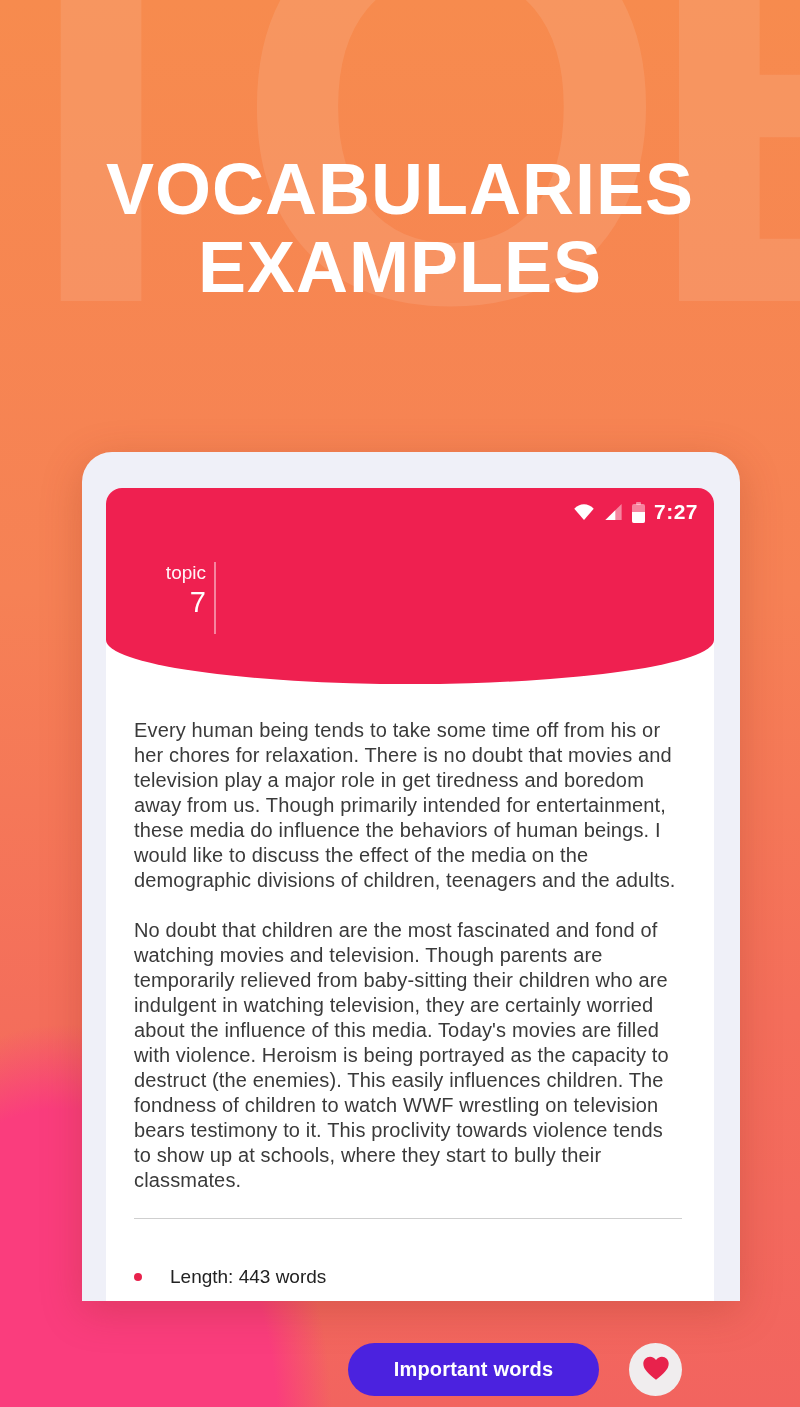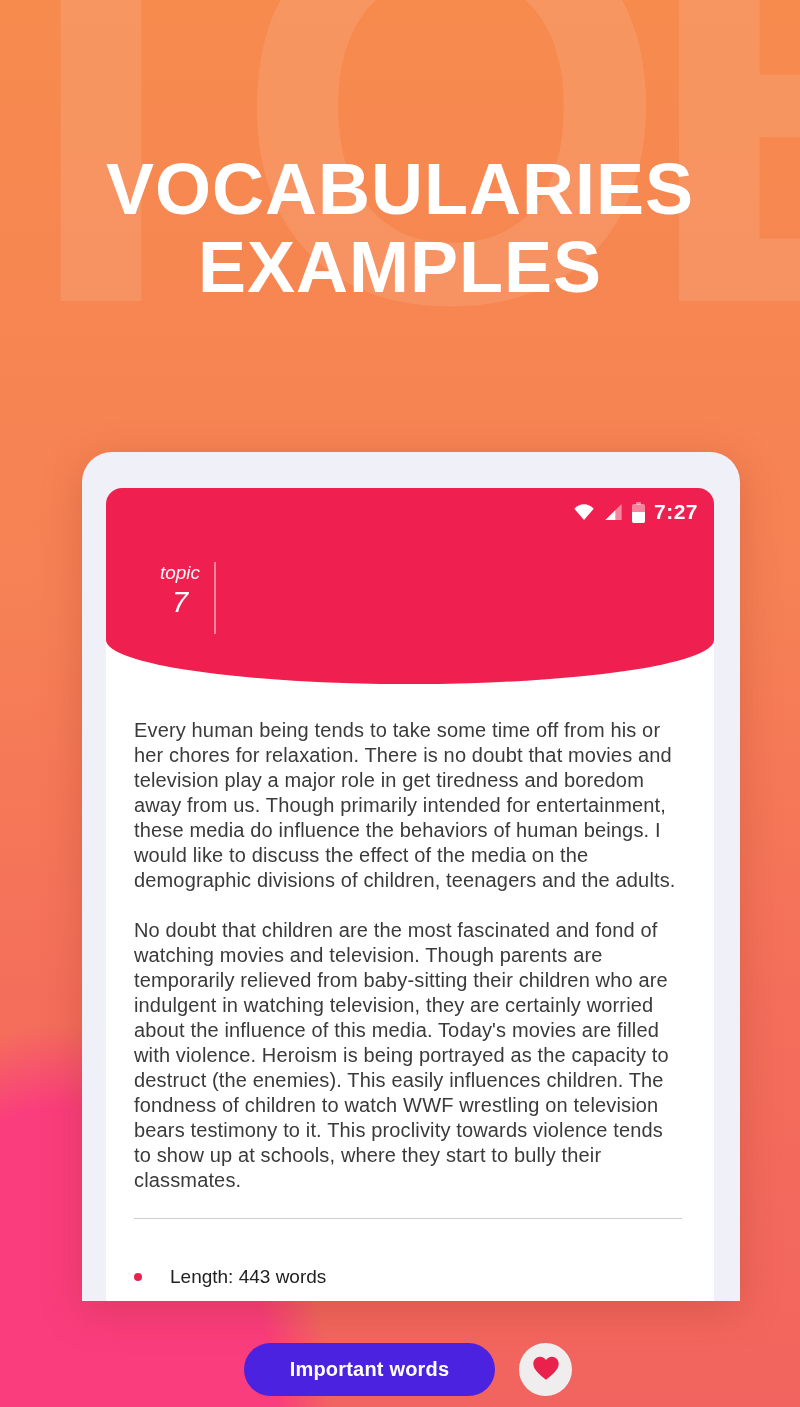--- a/index.html
+++ b/index.html
@@ -58,21 +58,21 @@
     border-radius:16px 16px 50% 50% / 16px 16px 44px 44px;
     color:var(--white);
   }
   .status-bar{
     position:absolute; top:12px; right:16px;
     display:flex; align-items:center; gap:9px;
   }
   .status-bar svg{display:block;}
   .clock{font-size:21px; font-weight:700; color:var(--white); letter-spacing:0.5px;}
   .topic-block{
-    position:absolute; left:48px; top:74px; width:52px; text-align:center;font-style:italic;
+    position:absolute; left:48px; top:74px; width:52px; text-align:right;
   }
   .topic-label{font-size:19px; font-weight:400; color:rgba(255,255,255,0.96);}
   .topic-number{font-size:29px; font-weight:500; margin-top:2px;}
   .header-divider{
     position:absolute; left:108px; top:74px; width:2px; height:72px;
     background:rgba(255,255,255,0.45);
   }
   .topic-question{
     position:absolute; left:130px; right:20px; top:100px;
     font-size:22px; font-weight:600; letter-spacing:0.2px;
@@ -95,21 +95,21 @@
     margin-top:47px;
     display:flex; align-items:center; gap:28px;
     font-size:19px; color:#222222;
   }
   .length-bullet{
     width:8px; height:8px; border-radius:50%;
     background:var(--heart-red); flex:0 0 auto;
   }
   .actions{
     margin-top:55px;
-    display:flex; align-items:center; justify-content:center; gap:24px;
+    display:flex; align-items:center; justify-content:flex-end; gap:30px;
   }
   .important-btn{
     border:none; cursor:pointer;
     width:251px; height:53px; border-radius:27px;
     background:var(--button-purple); color:var(--white);
     font-family:"Liberation Sans", sans-serif;
     font-size:20px; font-weight:600; letter-spacing:0.2px;
   }
   .heart-btn{
     border:none; cursor:pointer;

